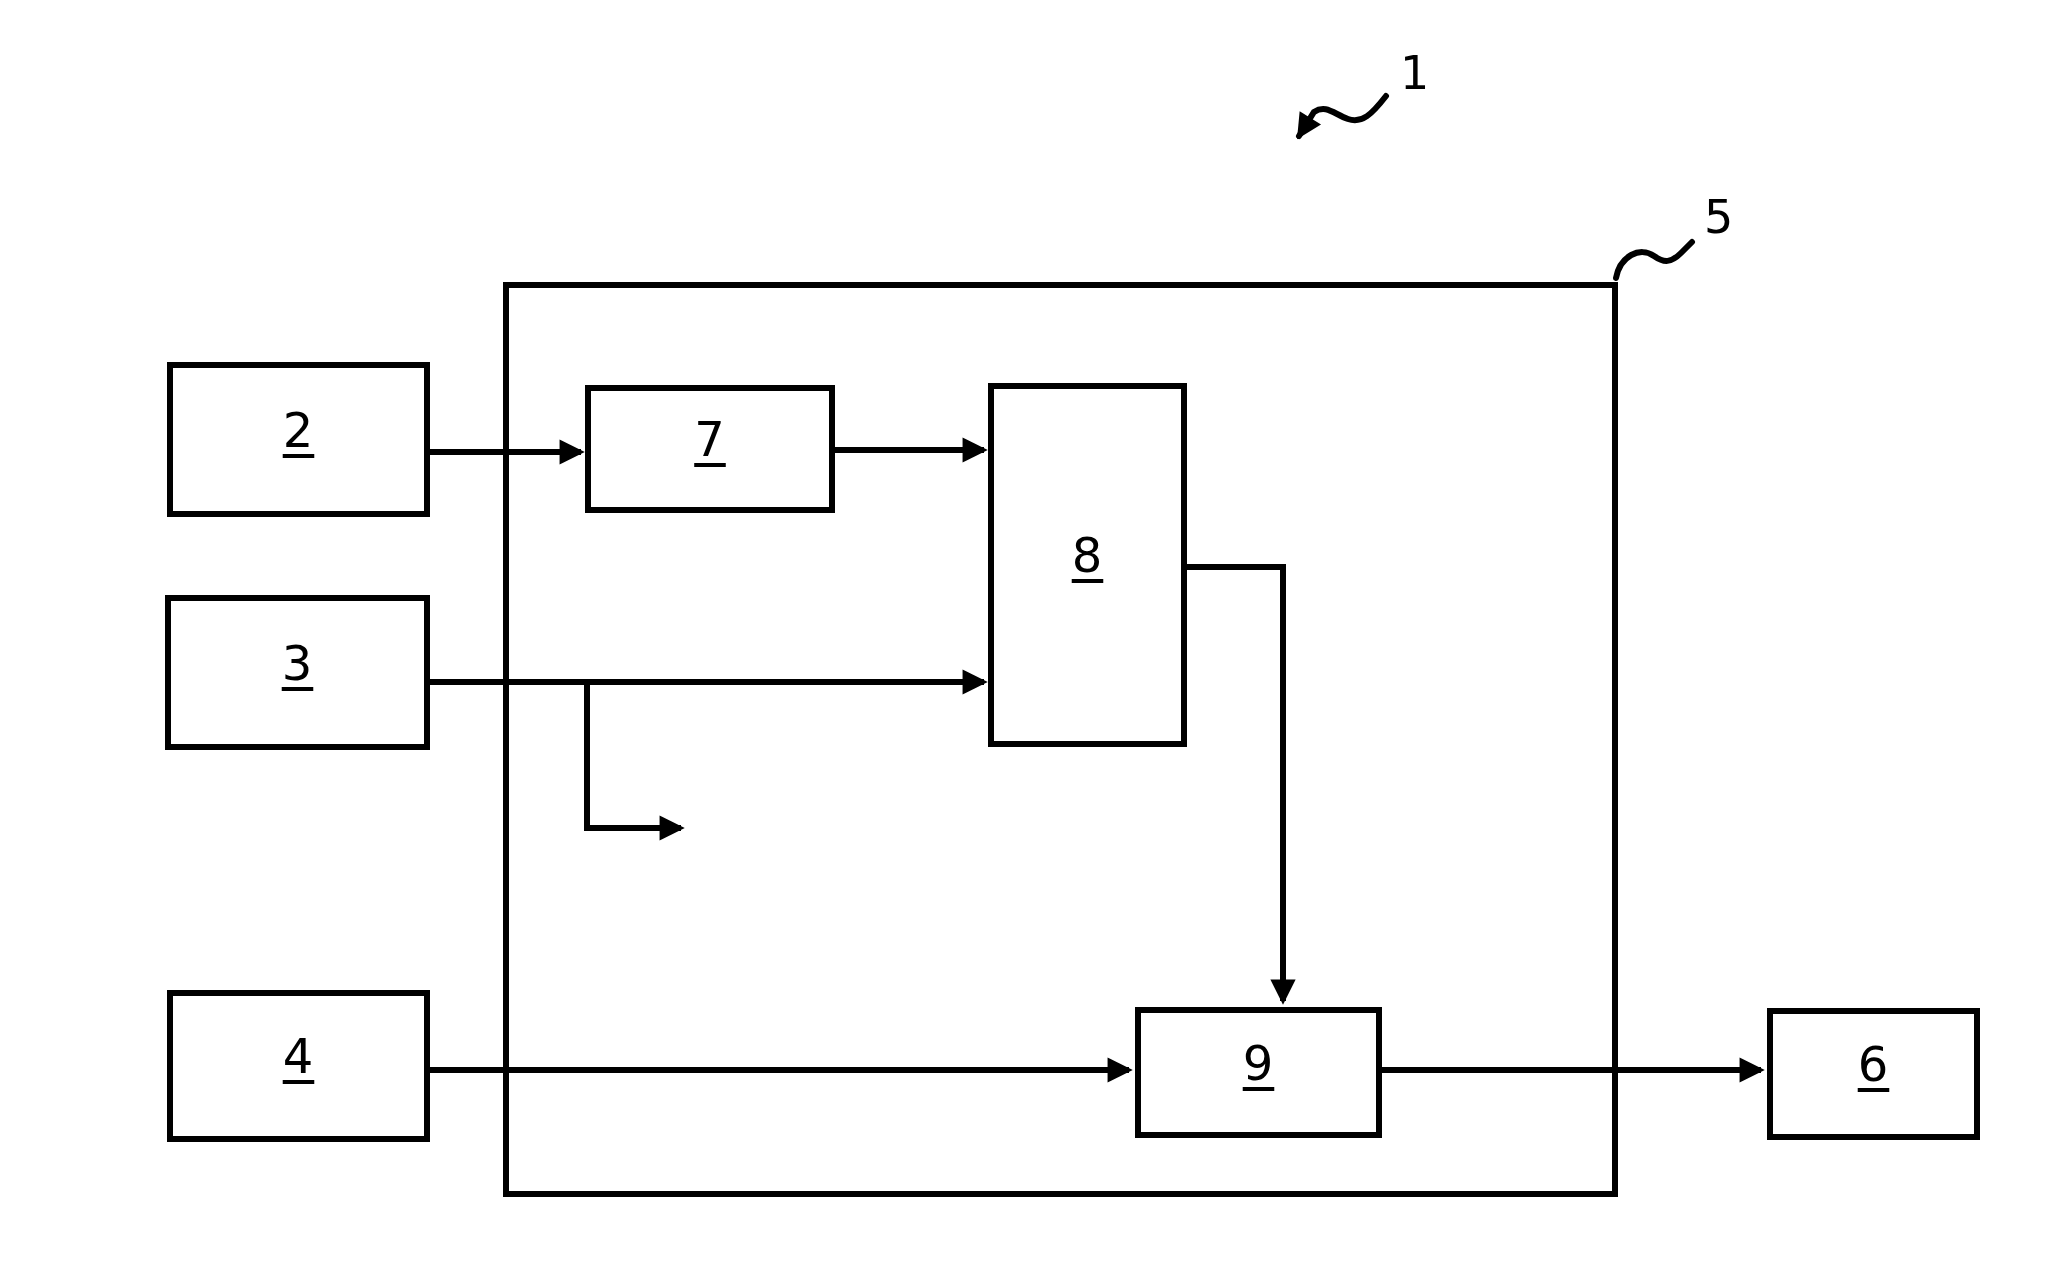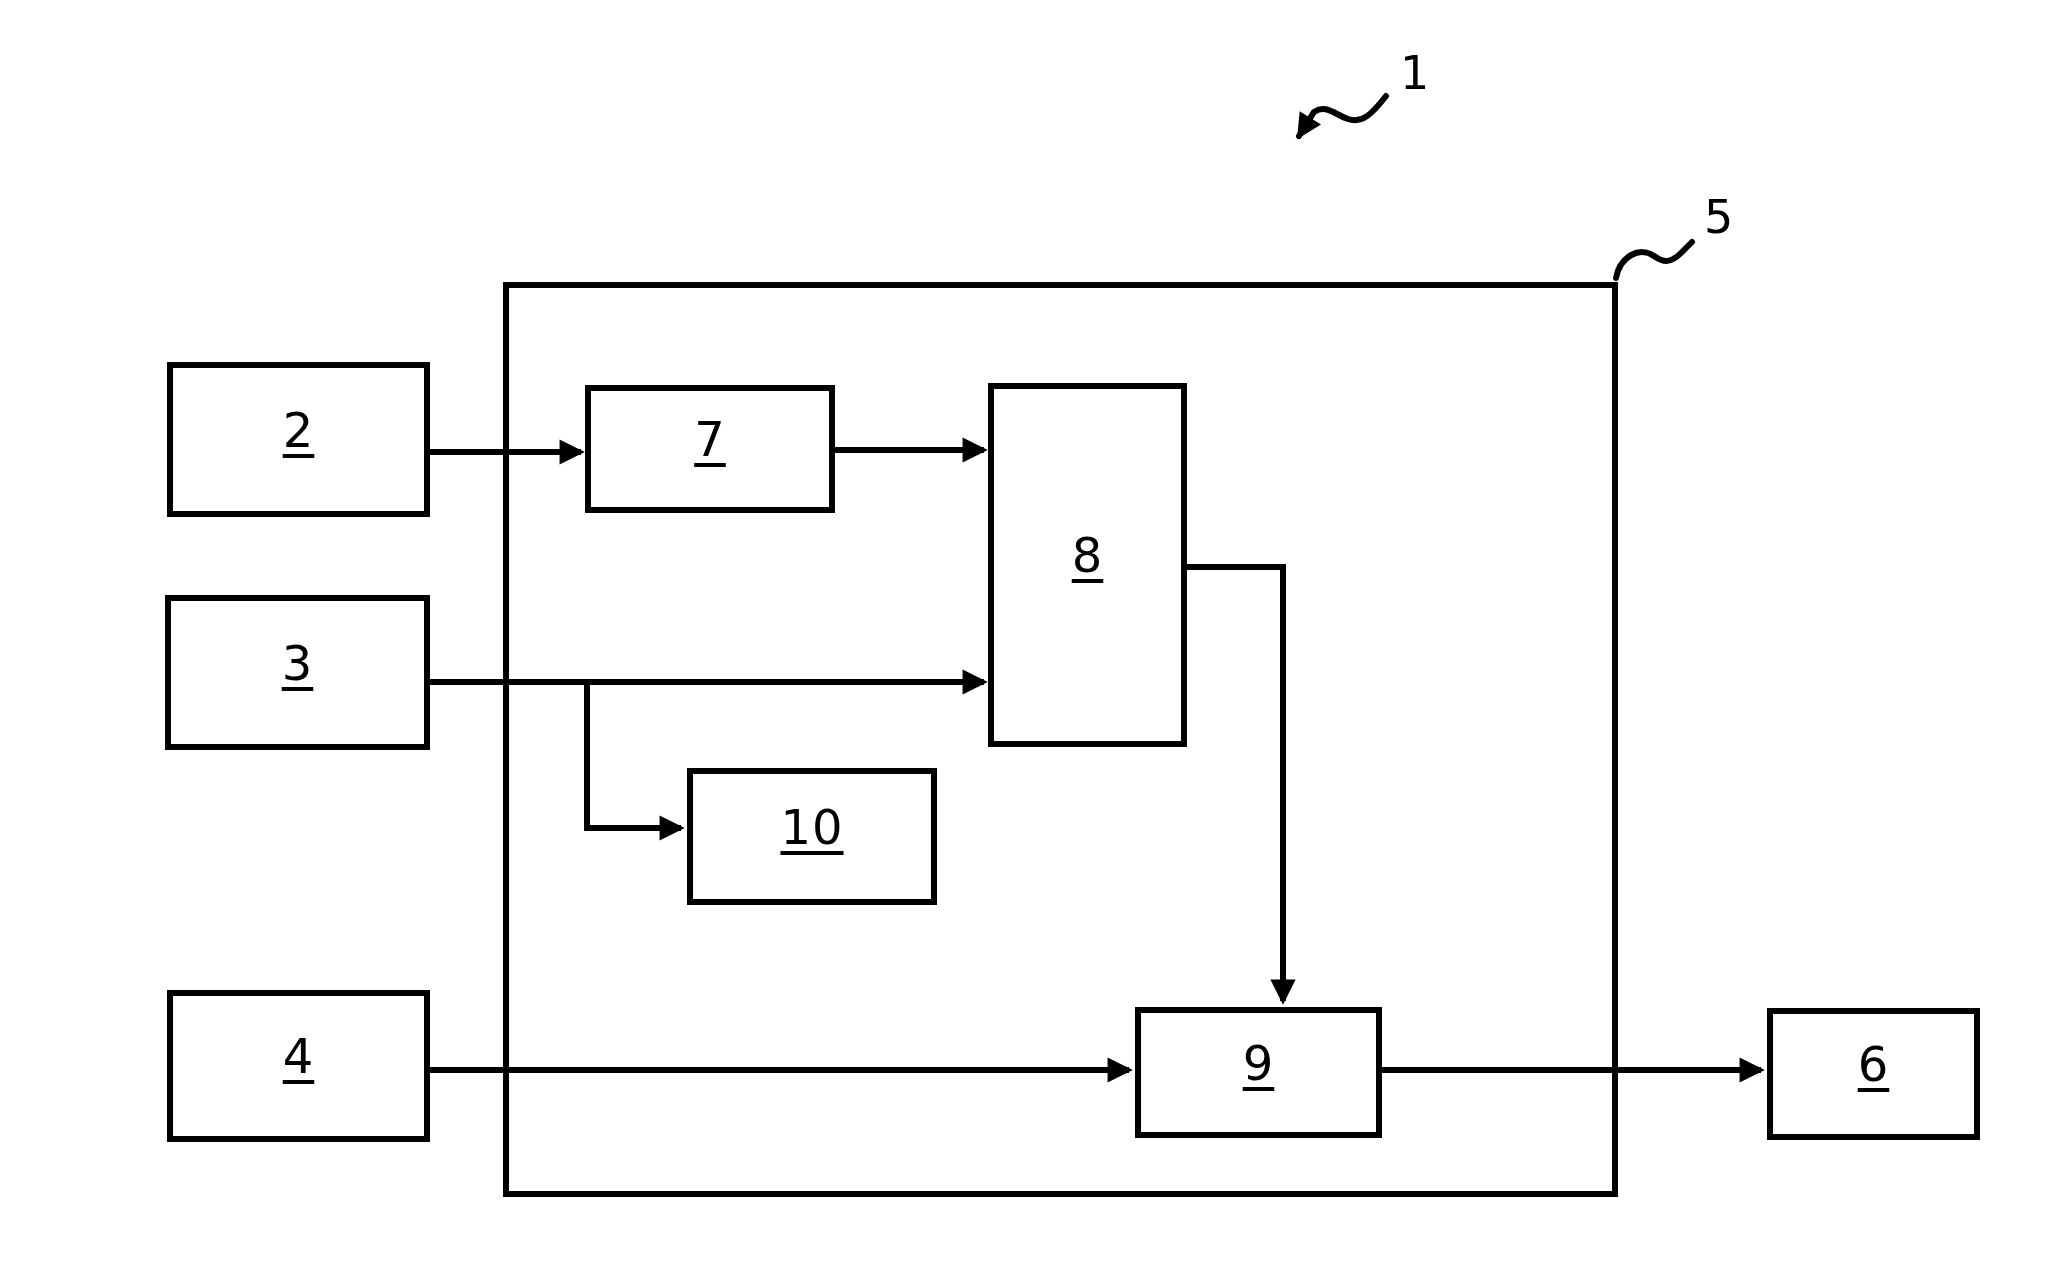--- a/index.html
+++ b/index.html
@@ -76,23 +76,20 @@
   </div>
 
   <div class="box" style="left:585px; top:385px; width:250px; height:128px;">
     <span class="lbl">7</span>
   </div>
 
   <div class="box" style="left:988px; top:383px; width:199px; height:364px;">
     <span class="lbl">8</span>
   </div>
 
-  <div class="box" style="left:687px; top:768px; width:250px; height:137px;">
-    <span class="lbl">10</span>
-  </div>
 
   <div class="box" style="left:1135px; top:1007px; width:247px; height:131px;">
     <span class="lbl">9</span>
   </div>
 
   <div class="box" style="left:1767px; top:1008px; width:213px; height:132px;">
     <span class="lbl">6</span>
   </div>
 
   <div class="ref-lbl" style="left:1400px; top:50px;">1</div>

